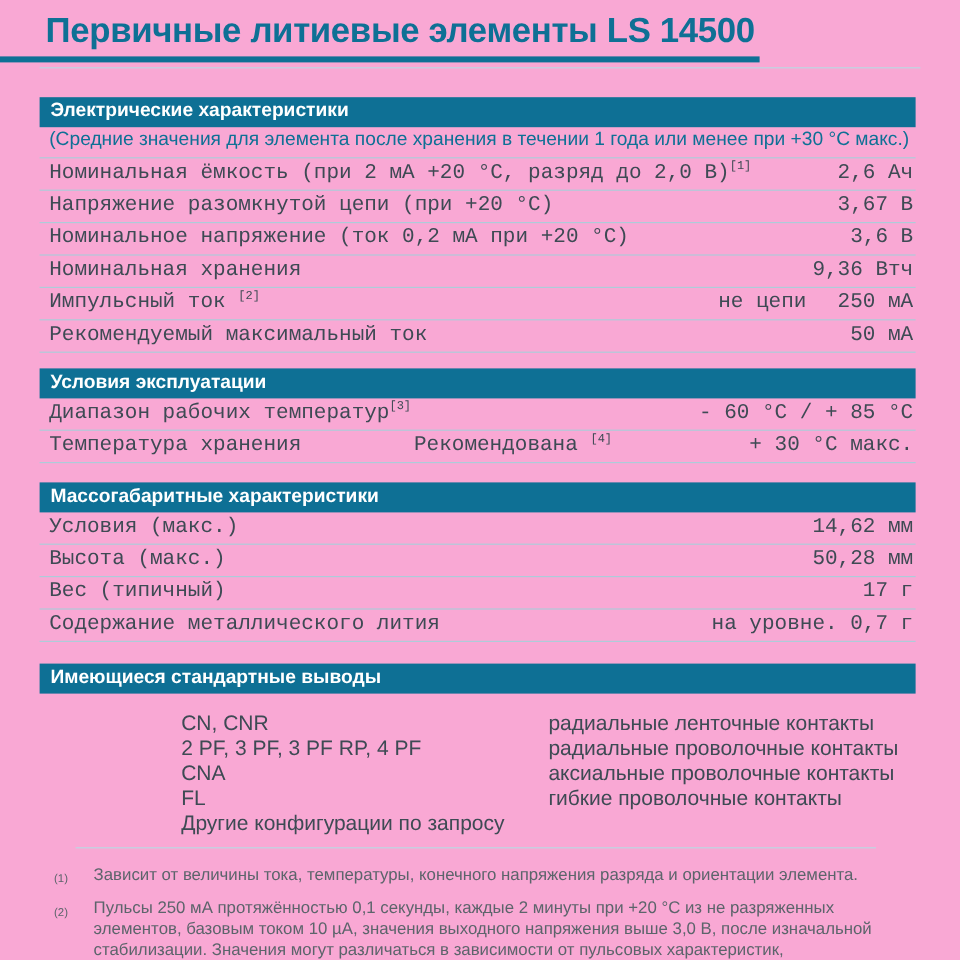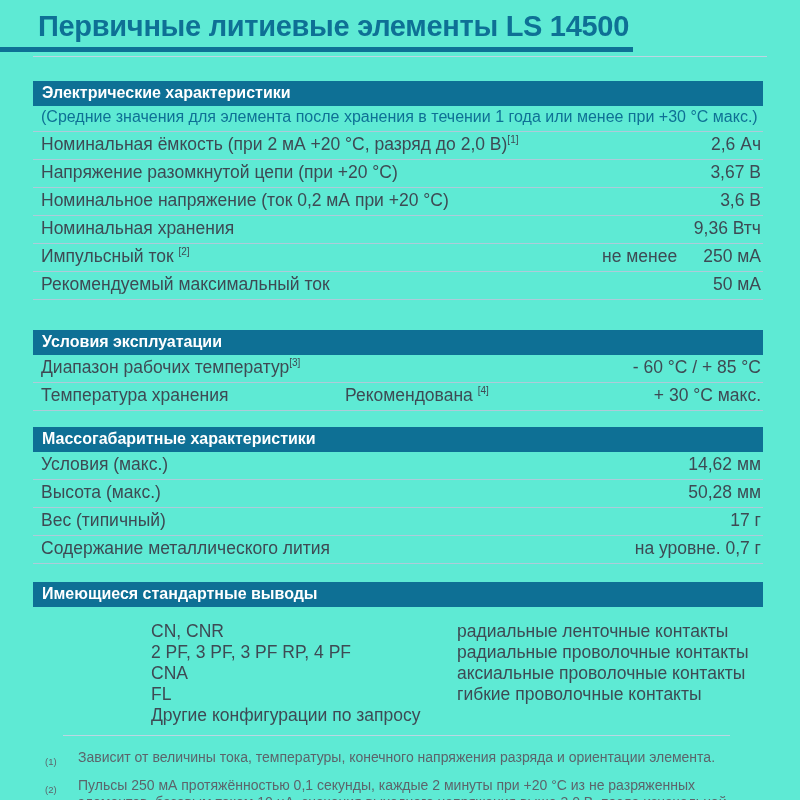--- a/index.html
+++ b/index.html
@@ -9,47 +9,48 @@
     --separator:#aecbd9;
     --thin-rule:#bcd6e2;
   }
   *{box-sizing:border-box;margin:0;padding:0;}
   html,body{background:#ffffff;}
   body{
     width:800px;height:800px;overflow:hidden;
     font-family:"Liberation Sans","DejaVu Sans",sans-serif;
     color:var(--body-text);
   }
-  .page{position:relative;width:800px;height:800px;background:#5eead4;}
+  .page{position:relative;width:800px;height:800px;background:#f9a8d4;}
   .masthead{padding-top:10px;}
   .page-title{
     margin-left:38px;margin-right:30px;
     font-size:29px;font-weight:bold;color:var(--accent);
     letter-spacing:-0.3px;white-space:nowrap;
   }
   .title-rule{height:5px;background:var(--accent);width:633px;margin-top:4px;}
   .thin-rule{height:1px;background:var(--thin-rule);margin:4px 33px 0 33px;}
   .content{padding:0 37px 0 33px;}
   .bar{
     background:var(--accent);color:#ffffff;font-weight:bold;
     font-size:16px;padding:3px 8px 4px 9px;
   }
   .sec-electrical .bar{margin-top:24px;}
-  .sec-operating .bar{margin-top:30px;}
+  .sec-operating .bar{margin-top:13px;}
   .sec-dimensions .bar{margin-top:16px;}
   .sec-terminals .bar{margin-top:18px;}
   .subtitle{
     color:var(--accent);font-size:16px;
     padding:2px 2px 5px 8px;border-bottom:1px solid var(--separator);
     white-space:nowrap;
   }
   .row{
     position:relative;display:flex;align-items:center;
     font-size:17.5px;padding:2px 2px 4px 8px;
     border-bottom:1px solid var(--separator);
+    font-family:Liberation Mono, monospace;
   }
   .cell-label{flex:1;white-space:nowrap;}
   .cell-value{text-align:right;white-space:nowrap;}
   .cell-mid{white-space:nowrap;}
   .cell-mid.mid-right{margin-right:26px;}
   .cell-mid.mid-left{position:absolute;left:312px;}
   sup{font-size:10px;line-height:0;}
   .terminal-cols{display:flex;margin-top:14px;font-size:17.5px;line-height:21px;}
   .col-codes{margin-left:118px;width:306px;}
   .col-desc{flex:1;}
@@ -88,21 +89,21 @@
           <div class="row">
             <span class="cell-label">Номинальное напряжение (ток 0,2 мА при +20 °C)</span>
             <span class="cell-value">3,6 В</span>
           </div>
           <div class="row">
             <span class="cell-label">Номинальная хранения</span>
             <span class="cell-value">9,36 Втч</span>
           </div>
           <div class="row">
             <span class="cell-label">Импульсный ток <sup>[2]</sup></span>
-            <span class="cell-mid mid-right">не менее</span>
+            <span class="cell-mid mid-right">не цепи</span>
             <span class="cell-value">250 мА</span>
           </div>
           <div class="row">
             <span class="cell-label">Рекомендуемый максимальный ток</span>
             <span class="cell-value">50 мА</span>
           </div>
         </div>
     </section>
 
     <section class="sec-operating">

